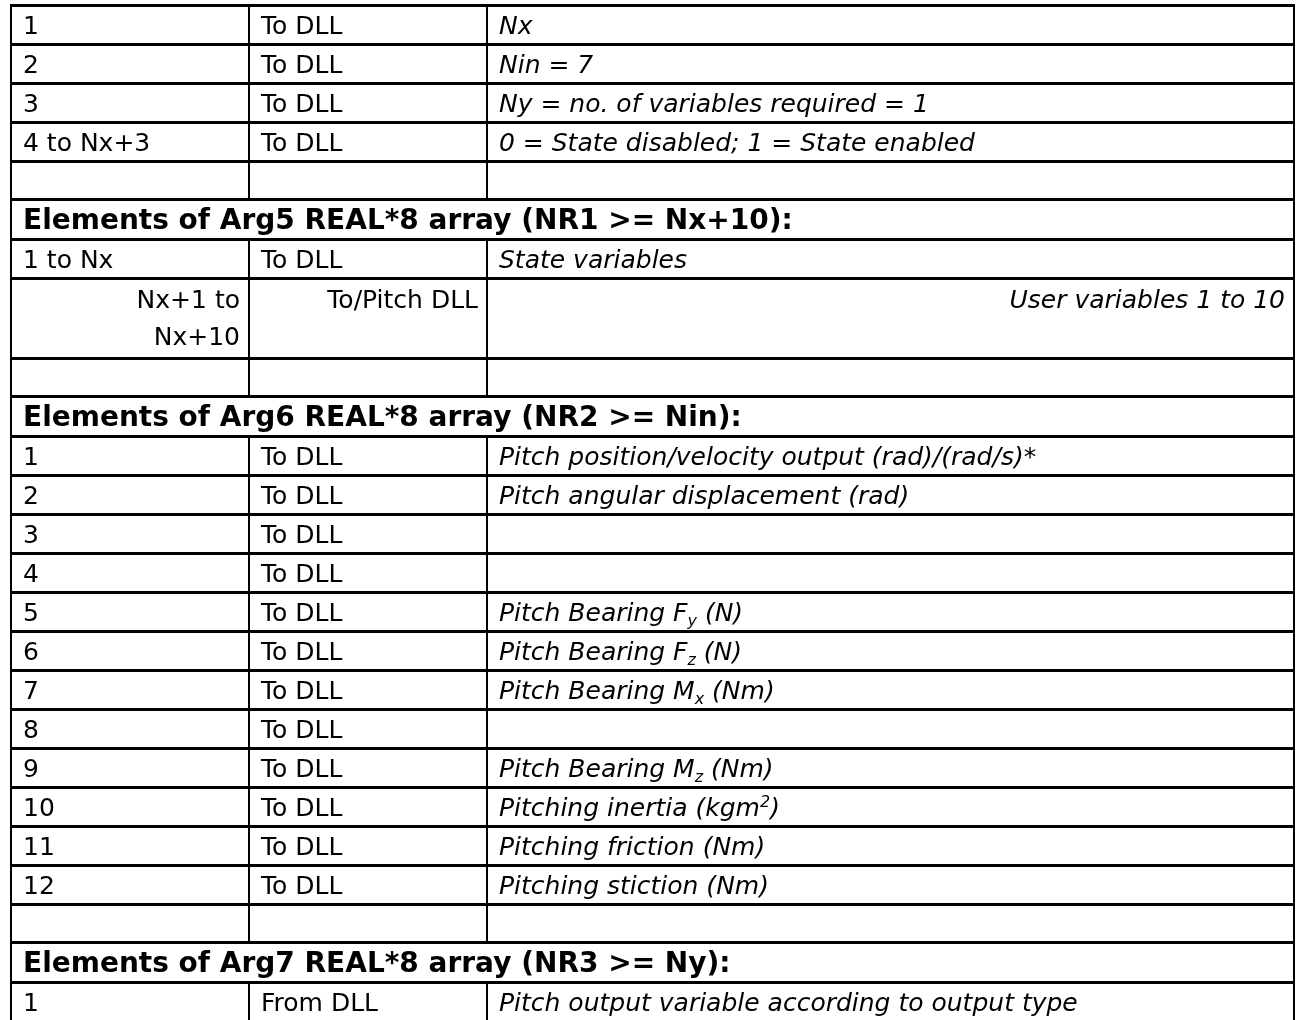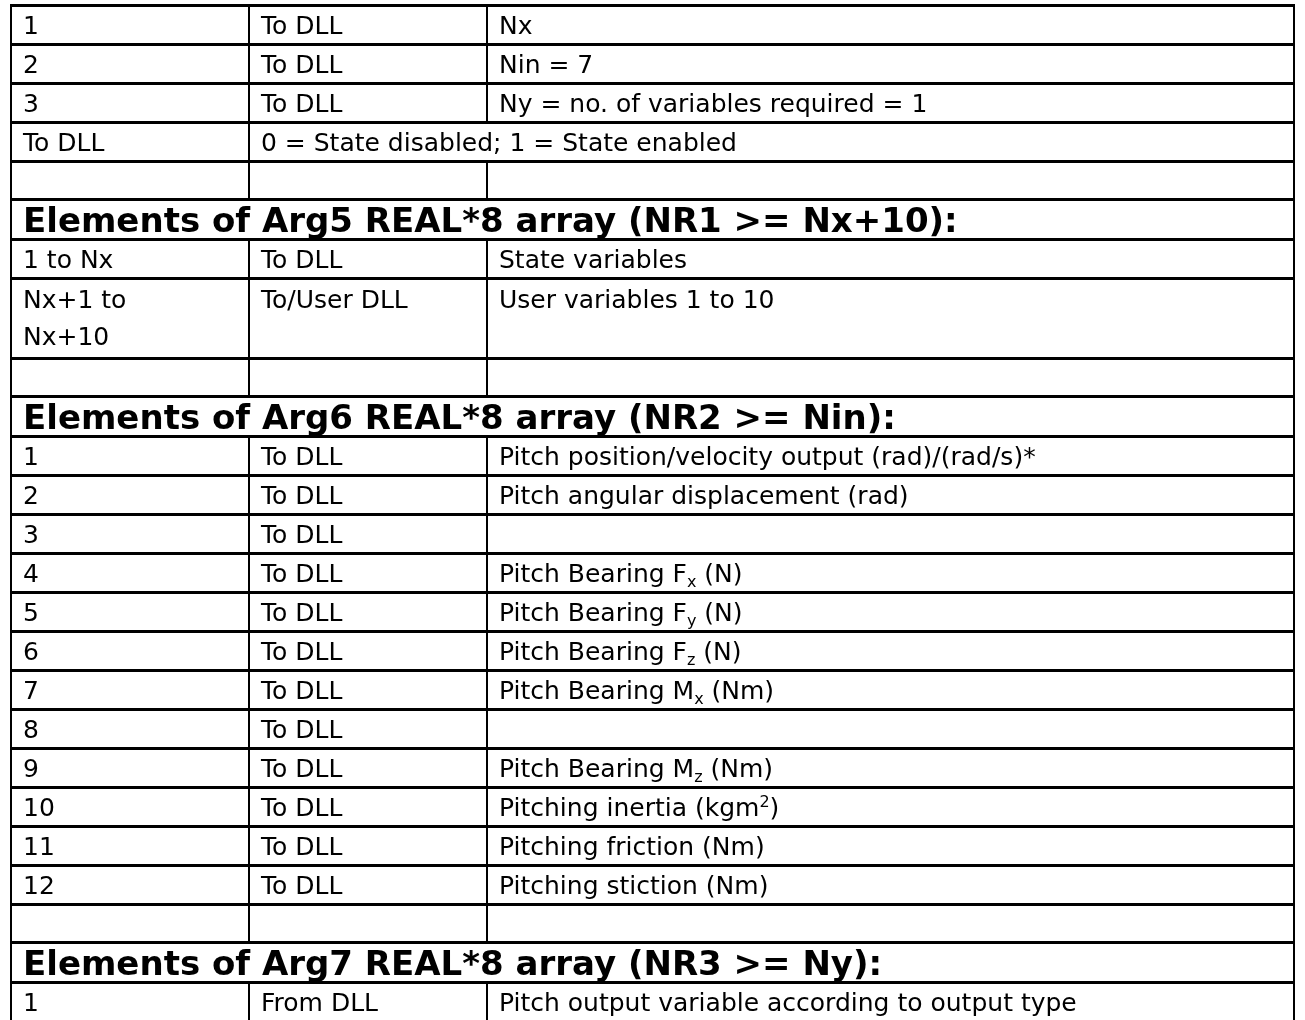--- a/index.html
+++ b/index.html
@@ -15,25 +15,25 @@
     border-top: 3px solid #000; border-left: 2px solid #000; border-right: 2px solid #000;
   }
   .row { display: flex; box-sizing: border-box; border-bottom: 3px solid #000; height: 39px; overflow: hidden; }
   .row.tall { height: 80px; }
   .row.header { height: 40px; }
   .row.spacer { height: 38px; }
   .cell {
     box-sizing: border-box; padding: 2px 8px 0 11px;
     font-size: 25px; line-height: 34px; white-space: nowrap; overflow: hidden;
   }
-  .tall .cell { line-height: 37px; padding-top: 1px; }
+  .tall .cell { line-height: 37px; padding-top: 1px; text-align: right; }
   .col-index { width: 238px; flex: none; border-right: 2px solid #000; }
   .col-dir   { width: 238px; flex: none; border-right: 2px solid #000; }
-  .col-desc  { flex: 1; }
-  .header-cell { width: 100%; font-weight: bold; font-size: 34px; line-height: 36px; padding: 1px 8px 0 11px; }
+  .col-desc  { flex: 1; font-style: italic; }
+  .header-cell { width: 100%; font-weight: bold; font-size: 28px; line-height: 36px; padding: 1px 8px 0 11px; }
   .line { display: block; }
   sub, sup { font-size: 16px; line-height: 0; }
   sub { vertical-align: -5px; }
   sup { vertical-align: 9px; }
 </style>
 </head>
 <body>
 
 <div class="page">
   <div class="dll-table">
@@ -46,20 +46,21 @@
         <div class="cell col-index">2</div>
         <div class="cell col-dir">To DLL</div>
         <div class="cell col-desc">Nin = 7</div>
       </div>
       <div class="row">
         <div class="cell col-index">3</div>
         <div class="cell col-dir">To DLL</div>
         <div class="cell col-desc">Ny = no. of variables required = 1</div>
       </div>
       <div class="row">
+        <div class="cell col-index">4 to Nx+3</div>
         <div class="cell col-dir">To DLL</div>
         <div class="cell col-desc">0 = State disabled; 1 = State enabled</div>
       </div>
       <div class="row spacer">
         <div class="cell col-index"></div>
         <div class="cell col-dir"></div>
         <div class="cell col-desc"></div>
       </div>
       <div class="row header">
         <div class="cell header-cell">Elements of Arg5 REAL*8 array (NR1 &gt;= Nx+10):</div>
@@ -67,21 +68,21 @@
       <div class="row">
         <div class="cell col-index">1 to Nx</div>
         <div class="cell col-dir">To DLL</div>
         <div class="cell col-desc">State variables</div>
       </div>
       <div class="row tall">
         <div class="cell col-index">
           <span class="line">Nx+1 to</span>
           <span class="line">Nx+10</span>
         </div>
-        <div class="cell col-dir">To/User DLL</div>
+        <div class="cell col-dir">To/Pitch DLL</div>
         <div class="cell col-desc">User variables 1 to 10</div>
       </div>
       <div class="row spacer">
         <div class="cell col-index"></div>
         <div class="cell col-dir"></div>
         <div class="cell col-desc"></div>
       </div>
       <div class="row header">
         <div class="cell header-cell">Elements of Arg6 REAL*8 array (NR2 &gt;= Nin):</div>
       </div>
@@ -95,21 +96,20 @@
         <div class="cell col-dir">To DLL</div>
         <div class="cell col-desc">Pitch angular displacement (rad)</div>
       </div>
       <div class="row">
         <div class="cell col-index">3</div>
         <div class="cell col-dir">To DLL</div>
       </div>
       <div class="row">
         <div class="cell col-index">4</div>
         <div class="cell col-dir">To DLL</div>
-        <div class="cell col-desc"><span>Pitch Bearing F</span><sub>x</sub><span> (N)</span></div>
       </div>
       <div class="row">
         <div class="cell col-index">5</div>
         <div class="cell col-dir">To DLL</div>
         <div class="cell col-desc"><span>Pitch Bearing F</span><sub>y</sub><span> (N)</span></div>
       </div>
       <div class="row">
         <div class="cell col-index">6</div>
         <div class="cell col-dir">To DLL</div>
         <div class="cell col-desc"><span>Pitch Bearing F</span><sub>z</sub><span> (N)</span></div>

